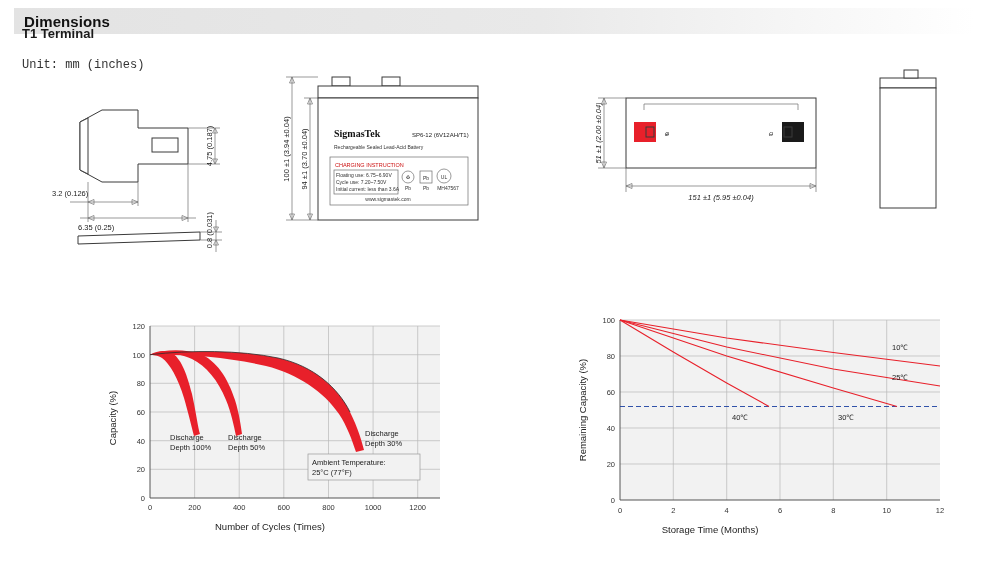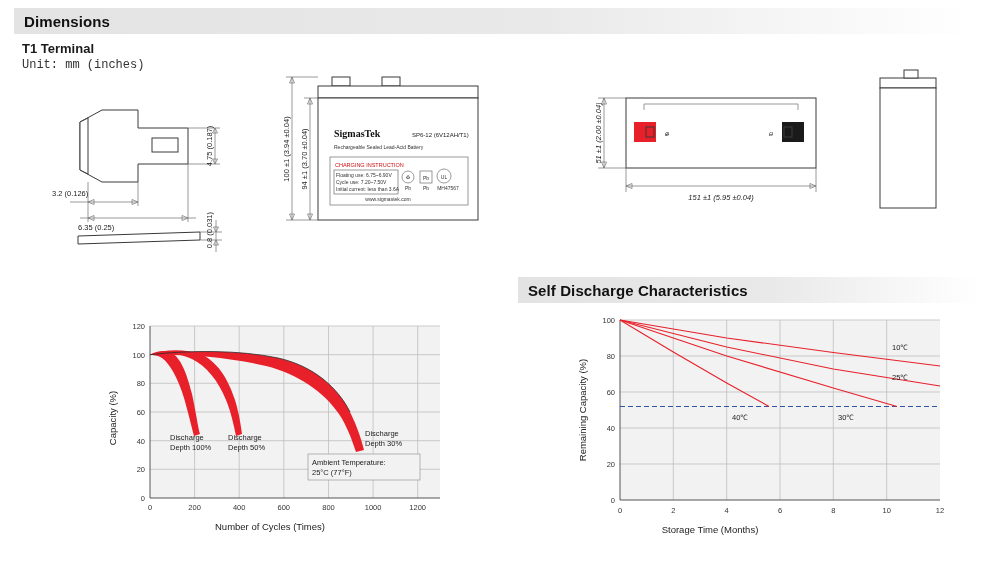--- a/index.html
+++ b/index.html
@@ -28,21 +28,21 @@
     padding-left: 10px;
     letter-spacing: .1px;
   }
 
   #bar-dimensions { left: 14px; top: 8px; width: 960px; }
   #bar-cycle      { left: 20px; top: 277px; width: 480px; }
   #bar-self       { left: 518px; top: 277px; width: 462px; }
 
   
   #t1-title {
-    position: absolute; left: 22px; top: 41px;
+    position: absolute; left: 22px; top: 26px;
     font-size: 13px; font-weight: bold; text-align: right;
   }
   #unit-label {
     position: absolute; left: 22px; top: 58px;
     font-size: 12px; color: #333; font-family: Liberation Mono, monospace;
   }
 
   .dimfig { position: absolute; }
   svg { display: block; overflow: visible; }
   .ln   { stroke: #3a3a3a; stroke-width: 1; fill: none; }
@@ -278,23 +278,20 @@
         <rect x="288" y="146" width="112" height="26" fill="#f2f2f2" stroke="#9a9a9a" stroke-width=".7"></rect>
         <text class="annot" x="292" y="157">Ambient Temperature:</text>
         <text class="annot" x="292" y="167">25°C (77°F)</text>
       </g>
 
       <text class="axlabel" transform="translate(96,110) rotate(-90)" text-anchor="middle">Capacity (%)</text>
       <text class="axlabel" x="250" y="222" text-anchor="middle">Number of Cycles (Times)</text>
     </svg>
   </div>
 
-  <div class="section-bar" id="bar-self">
-    <span class="title">Self Discharge Characteristics</span>
-  </div>
 
   <div class="chartbox" style="left:520px; top:308px;">
     <svg width="460" height="240" viewBox="0 0 460 240">
 
       <rect class="plot-bg" x="100" y="12" width="320" height="180"></rect>
 
       <g>
         <line class="grid-line" x1="153.3" y1="12" x2="153.3" y2="192"></line>
         <line class="grid-line" x1="206.7" y1="12" x2="206.7" y2="192"></line>
         <line class="grid-line" x1="260" y1="12" x2="260" y2="192"></line>

